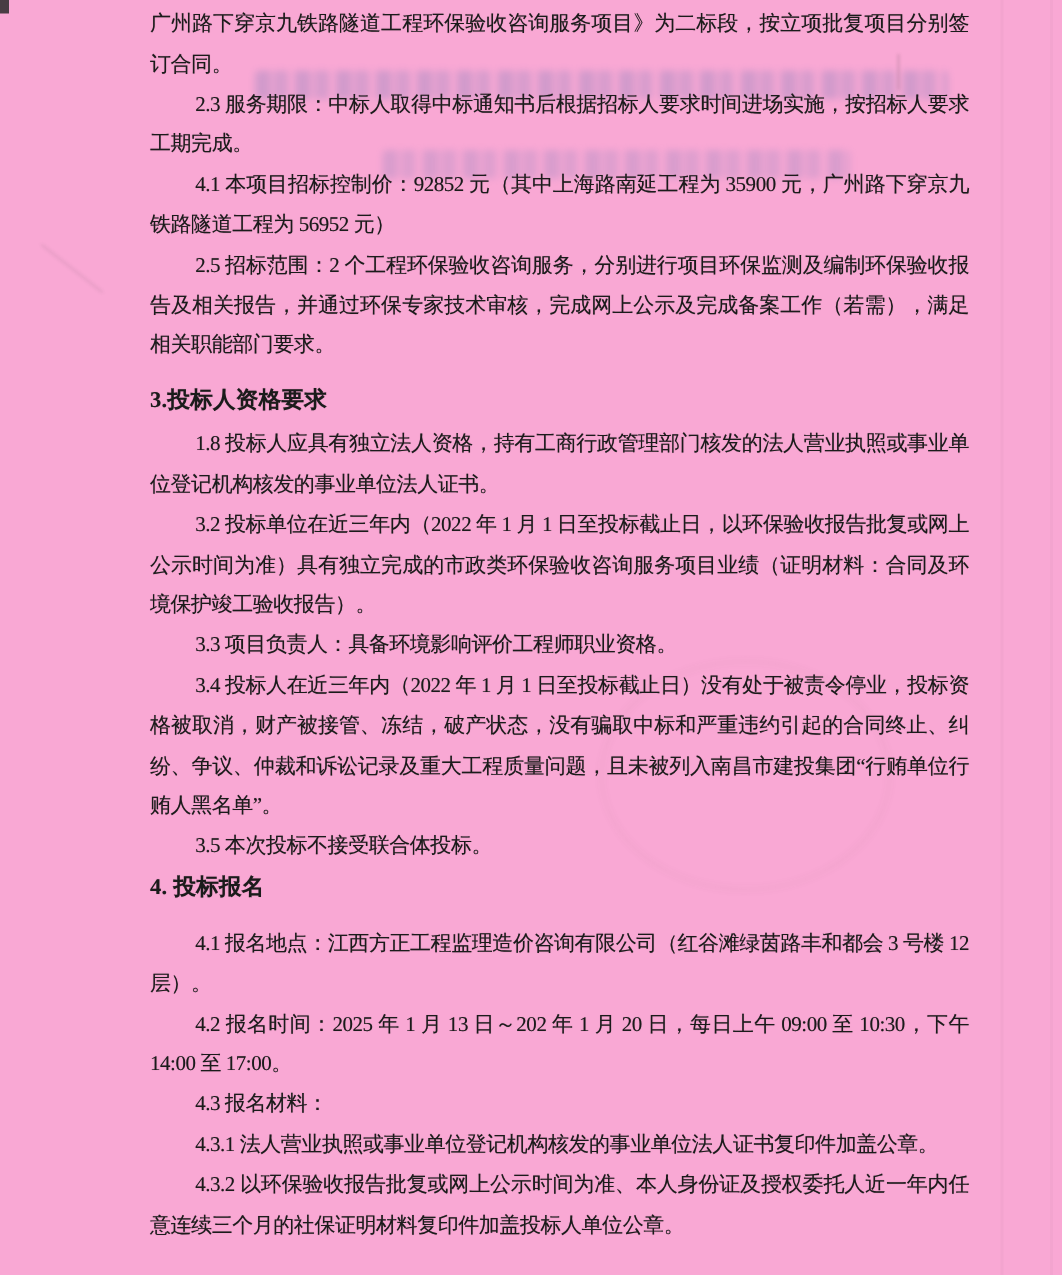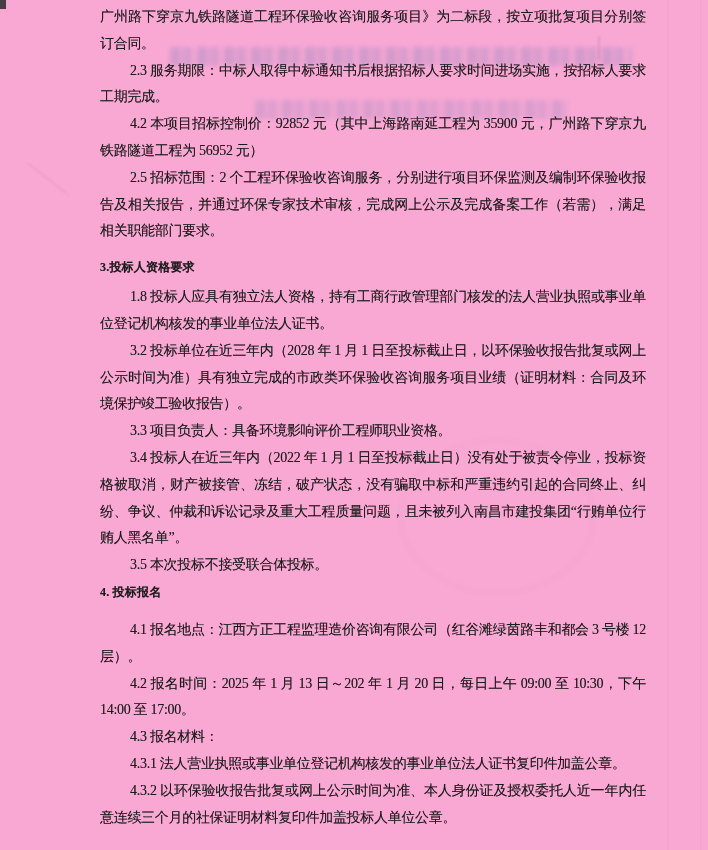--- a/index.html
+++ b/index.html
@@ -63,21 +63,21 @@
     color: #1b1b1b;
     font-size: 14px;
     line-height: 26.8px;
     letter-spacing: -0.3px;
     text-align: justify;
     text-shadow: 0 0 0.5px rgba(20,20,20,0.45);
   }
   .doc p { margin: 0; text-indent: 2.15em; }
   .doc p.cont { text-indent: 0; }
   .doc h2 {
-    font-size: 12px; font-weight: 700;
+    font-size: 15px; font-weight: 700;
     margin: 9px 0 3px 0; line-height: 27px; text-indent: 0;
     letter-spacing: 0.2px;
   }
   .doc h2.sec4 { margin: 0 0 11px 0; }
 </style>
 </head>
 <body>
 
 <div class="page">
 
@@ -86,25 +86,25 @@
   <div class="bleed row2"></div>
   <div class="streak left-diag"></div>
   <div class="streak top-right"></div>
   <div class="smudge-arc"></div>
   <div class="edge-line l1"></div>
   <div class="edge-line l2"></div>
 
   <div class="doc">
     <p class="cont">广州路下穿京九铁路隧道工程环保验收咨询服务项目》为二标段，按立项批复项目分别签订合同。</p>
     <p>2.3 服务期限：中标人取得中标通知书后根据招标人要求时间进场实施，按招标人要求工期完成。</p>
-    <p>4.2 本项目招标控制价：92852 元（其中上海路南延工程为 35900 元，广州路下穿京九铁路隧道工程为 56952 元）</p>
+    <p>4.1 本项目招标控制价：92852 元（其中上海路南延工程为 35900 元，广州路下穿京九铁路隧道工程为 56952 元）</p>
     <p>2.5 招标范围：2 个工程环保验收咨询服务，分别进行项目环保监测及编制环保验收报告及相关报告，并通过环保专家技术审核，完成网上公示及完成备案工作（若需），满足相关职能部门要求。</p>
     <h2>3.投标人资格要求</h2>
     <p>1.8 投标人应具有独立法人资格，持有工商行政管理部门核发的法人营业执照或事业单位登记机构核发的事业单位法人证书。</p>
-    <p>3.2 投标单位在近三年内（2028 年 1 月 1 日至投标截止日，以环保验收报告批复或网上公示时间为准）具有独立完成的市政类环保验收咨询服务项目业绩（证明材料：合同及环境保护竣工验收报告）。</p>
+    <p>3.2 投标单位在近三年内（2022 年 1 月 1 日至投标截止日，以环保验收报告批复或网上公示时间为准）具有独立完成的市政类环保验收咨询服务项目业绩（证明材料：合同及环境保护竣工验收报告）。</p>
     <p>3.3 项目负责人：具备环境影响评价工程师职业资格。</p>
     <p>3.4 投标人在近三年内（2022 年 1 月 1 日至投标截止日）没有处于被责令停业，投标资格被取消，财产被接管、冻结，破产状态，没有骗取中标和严重违约引起的合同终止、纠纷、争议、仲裁和诉讼记录及重大工程质量问题，且未被列入南昌市建投集团“行贿单位行贿人黑名单”。</p>
     <p>3.5 本次投标不接受联合体投标。</p>
     <h2 class="sec4">4. 投标报名</h2>
     <p>4.1 报名地点：江西方正工程监理造价咨询有限公司（红谷滩绿茵路丰和都会 3 号楼 12 层）。</p>
     <p>4.2 报名时间：2025 年 1 月 13 日～202 年 1 月 20 日，每日上午 09:00 至 10:30，下午 14:00 至 17:00。</p>
     <p>4.3 报名材料：</p>
     <p>4.3.1 法人营业执照或事业单位登记机构核发的事业单位法人证书复印件加盖公章。</p>
     <p>4.3.2 以环保验收报告批复或网上公示时间为准、本人身份证及授权委托人近一年内任意连续三个月的社保证明材料复印件加盖投标人单位公章。</p>
   </div>

